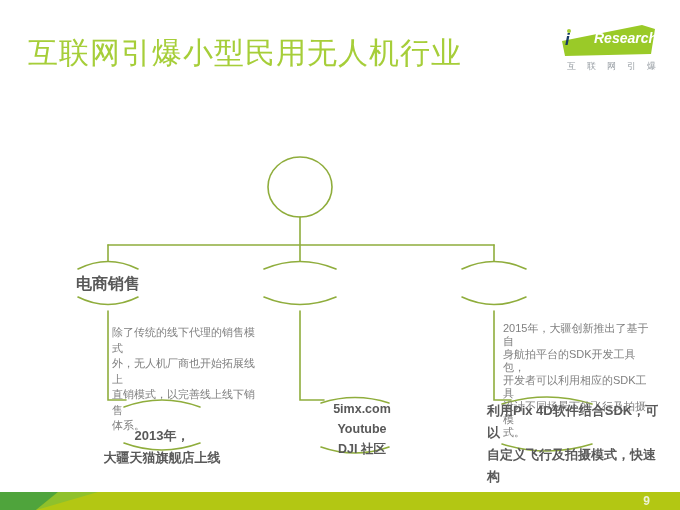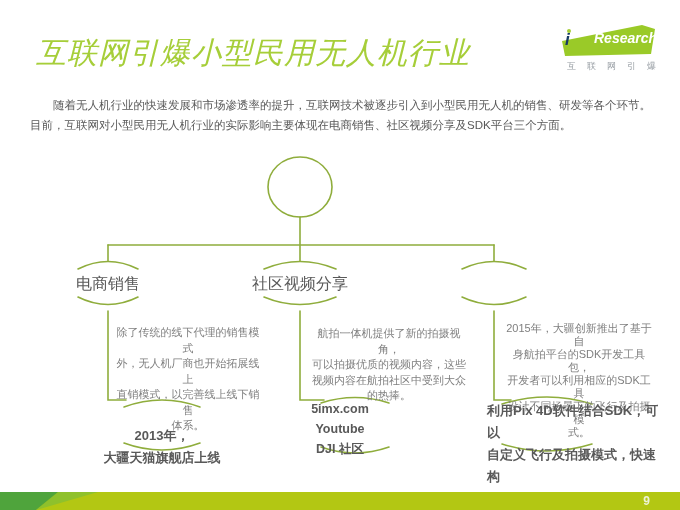--- a/index.html
+++ b/index.html
@@ -2,24 +2,23 @@
 <html><head>
 <meta charset="utf-8">
 <style>
   html,body{margin:0;padding:0;background:#fff;}
   .page{
     position:relative;width:680px;height:510px;background:#ffffff;
     overflow:hidden;font-family:"Liberation Sans",sans-serif;
   }
   
   .title{
-    position:absolute;left:36px;top:33px;margin:0;
+    position:absolute;left:28px;top:33px;margin:0;
     font-size:30px;font-weight:500;letter-spacing:1px;color:#a6ce39;
     white-space:nowrap;
-    font-style:italic;
   }
   .logo{position:absolute;right:22px;top:22px;width:100px;height:52px;}
   .logo svg{position:absolute;left:0;top:0;}
   .logo-i{
     position:absolute;left:7px;top:9px;font-size:17px;font-weight:bold;
     font-style:italic;color:#173a64;line-height:17px;
   }
   .logo-i-dot{position:absolute;left:9px;top:7px;width:4px;height:4px;border-radius:50%;background:#a6ce39;}
   .logo-rest{
     position:absolute;left:16px;top:8px;font-size:14px;font-weight:bold;
@@ -31,38 +30,38 @@
   }
   
   .intro{
     position:absolute;left:30px;top:95px;width:628px;margin:0;
     font-size:11.5px;line-height:20px;color:#595959;
     text-indent:2em;white-space:pre-line;
   }
   
   .diagram-svg{position:absolute;left:0;top:0;pointer-events:none;}
   .node-text{
-    position:absolute;color:#595959;font-weight:normal;text-align:center;
+    position:absolute;color:#595959;font-weight:bold;text-align:center;
     white-space:pre-line;
   }
   .root-label{left:210px;top:167px;width:180px;font-size:15px;line-height:24px;font-weight:600;}
   .branch-label{top:274px;width:130px;font-size:16px;}
   .branch-label.b0{left:43px;}
   .branch-label.b1{left:235px;}
   .branch-label.b2{left:429px;}
   .desc{
     position:absolute;font-size:11px;line-height:15.5px;color:#7f7f7f;
-    font-weight:normal;white-space:pre-line;text-align:center;
+    font-weight:normal;white-space:pre-line;text-align:left;
   }
   .desc.d0{left:112px;top:325px;width:152px;}
   .desc.d1{left:307px;top:326px;width:164px;}
   .desc.d2{left:503px;top:322px;width:152px;line-height:13px;}
   .subnode{position:absolute;color:#595959;font-weight:bold;white-space:pre-line;}
   .subnode.s0{left:82px;top:401px;width:160px;font-size:13px;line-height:22px;text-align:center;margin-top:24px;}
-  .subnode.s1{left:280px;top:399px;width:120px;font-size:12.5px;line-height:20px;text-align:center;}
+  .subnode.s1{left:302px;top:399px;width:120px;font-size:12.5px;line-height:20px;text-align:center;}
   .subnode.s2{left:487px;top:400px;width:172px;font-size:13px;line-height:22px;text-align:left;}
   
   .bottombar{position:absolute;left:0;bottom:0;width:680px;height:18px;background:#b3c713;}
   .bar-dark{
     position:absolute;left:0;top:0;width:58px;height:18px;background:#4fa43c;
     clip-path:polygon(0 0,100% 0,62% 100%,0 100%);
   }
   .bar-mid{
     position:absolute;left:0;top:0;width:98px;height:18px;background:#8fc12c;
     clip-path:polygon(59% 0,100% 0,37% 100%);
@@ -82,22 +81,20 @@
   <div class="logo">
     <svg width="100" height="52" viewBox="0 0 100 52">
       <polygon points="4,19 84,3 97,7 93,32 7,34" fill="#9aca28"></polygon>
     </svg>
     <span class="logo-i">i</span>
     <span class="logo-i-dot"></span>
     <span class="logo-rest">Research</span>
     <span class="logo-cn">互联网引爆</span>
   </div>
 
-  <p class="intro">随着无人机行业的快速发展和市场渗透率的提升，互联网技术被逐步引入到小型民用无人机的销售、研发等各个环节。
-目前，互联网对小型民用无人机行业的实际影响主要体现在电商销售、社区视频分享及SDK平台三个方面。</p>
 
   <svg class="diagram-svg" width="680" height="510" viewBox="0 0 680 510" fill="none" stroke="#8fad3c" stroke-width="1.6" stroke-linecap="round">
 
     <ellipse cx="300" cy="187" rx="32" ry="30"></ellipse>
 
     <path d="M300 217 V261"></path>
     <path d="M108 245 H494"></path>
     <path d="M108 245 V261"></path>
     <path d="M494 245 V261"></path>
 
@@ -115,30 +112,25 @@
     <path d="M124 407 Q162 393 200 407"></path>
     <path d="M124 443 Q162 457 200 443"></path>
     <path d="M321 403 Q355 392 389 403"></path>
     <path d="M321 447 Q355 459 389 447"></path>
     <path d="M502 404 Q547 390 592 404"></path>
     <path d="M502 444 Q547 458 592 444"></path>
   </svg>
 
 
   <div class="node-text branch-label b0">电商销售</div>
-  <div class="node-text branch-label b1">社区视频分享</div>
 
   <div class="desc d0">除了传统的线下代理的销售模式
 外，无人机厂商也开始拓展线上
 直销模式，以完善线上线下销售
 体系。</div>
-  <div class="desc d1">航拍一体机提供了新的拍摄视角，
-可以拍摄优质的视频内容，这些
-视频内容在航拍社区中受到大众
-的热捧。</div>
   <div class="desc d2">2015年，大疆创新推出了基于自
 身航拍平台的SDK开发工具包，
 开发者可以利用相应的SDK工具
 设计不同场景下的飞行及拍摄模
 式。</div>
 
   <div class="subnode s0">2013年，
 大疆天猫旗舰店上线</div>
   <div class="subnode s1">5imx.com
 Youtube

